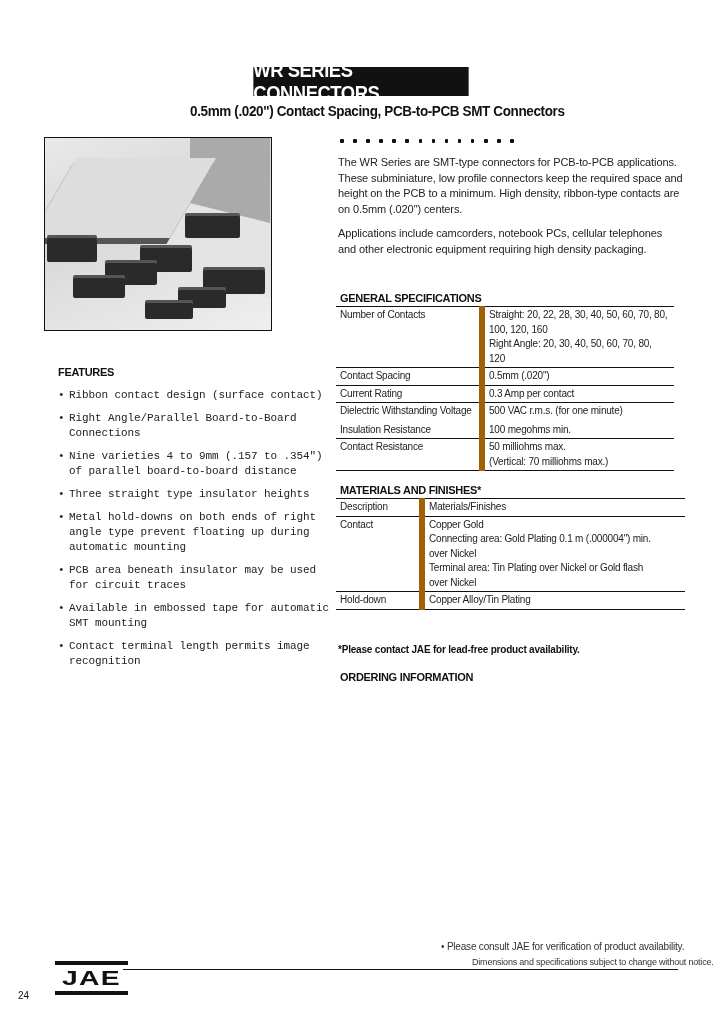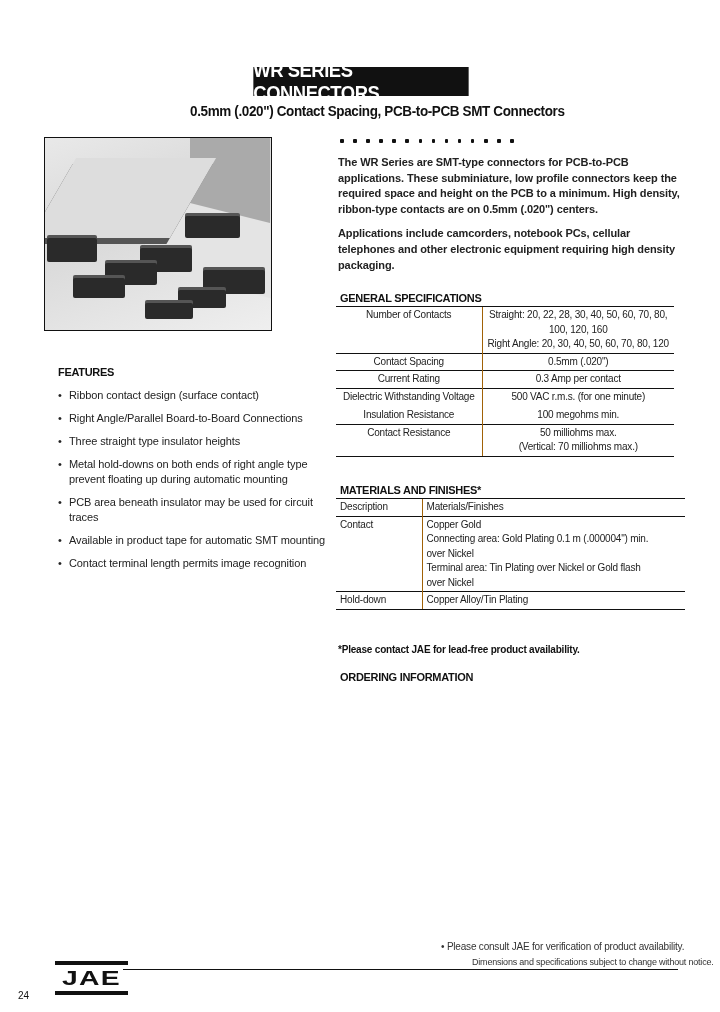--- a/index.html
+++ b/index.html
@@ -9,41 +9,41 @@
   .title-box { left:244px; top:67px; width:234px; height:29px; background:#111; color:#fff;
                font-family:"Liberation Sans", sans-serif; font-weight:bold; font-size:20px;
                display:flex; align-items:center; justify-content:center; letter-spacing:-0.5px;
                transform:scaleX(0.92); }
   .subtitle-row { left:170px; top:100px; width:400px; height:22px; display:flex; align-items:center; gap:6px; }
   .subtitle-row .line { flex:1; height:1.5px; background:#111; }
   .subtitle { font-weight:bold; font-size:14.5px; white-space:nowrap; letter-spacing:-0.4px; transform:scaleX(0.93); }
   .dots { left:340px; top:139px; display:flex; gap:9.6px; }
   .dots span { width:3.5px; height:3.5px; background:#111; border-radius:1px; display:block; }
   .intro { left:338px; top:155px; width:345px; font-size:11px; line-height:15.6px; color:#222; letter-spacing:-0.1px; }
-  .intro p { margin:0 0 9px 0;font-weight:bold; }
+  .intro p { margin:0 0 9px 0; }
   .photo { left:44px; top:137px; width:226px; height:192px; border:1.5px solid #111;
            background:linear-gradient(160deg,#e9e9e9 0%,#d8d8d8 40%,#efefef 100%); overflow:hidden; }
   .photo .panel-back { position:absolute; left:145px; top:0; width:80px; height:105px; background:#aaa; }
   .photo .board { position:absolute; left:8px; top:20px; width:140px; height:80px; background:#ddd;
                   transform:skewX(-30deg); box-shadow:0 6px 0 #555; }
   .photo .plate { position:absolute; left:100px; top:70px; width:130px; height:75px; background:#e4e4e4;
                   transform:skewY(14deg); }
   .photo .conn { position:absolute; background:#2a2a2a; border-radius:2px; box-shadow:0 -3px 0 #555; }
   .h-section { font-weight:bold; font-size:11px; letter-spacing:-0.3px; }
   .features { left:58px; top:366px; }
   .feat-list { left:58px; top:388px; width:272px; margin:0; padding:0; list-style:none; font-size:11px; line-height:15px; color:#222; }
-  .feat-list li { position:relative; padding-left:11px; margin-bottom:8px; letter-spacing:-0.1px; }
+  .feat-list li { position:relative; padding-left:11px; margin-bottom:8px; letter-spacing:-0.1px;font-family:Liberation Mono, monospace; }
   .feat-list li::before { content:"\2022"; position:absolute; left:0; top:0; }
   table.spec { border-collapse:collapse; font-size:10px; color:#222; }
   table.spec td { padding:1px 4px; vertical-align:top; line-height:14.5px; letter-spacing:-0.2px; }
   table.spec tr.sep td { border-top:1px solid #111; }
   table.spec tr.last td { border-bottom:1.5px solid #111; }
-  table.spec td.c2 { border-left:1px solid #a16207; }
+  table.spec td.c2 { border-left:6px solid #a16207; }
   .gen-h { left:340px; top:292px; }
-  .gen-tbl { left:336px; top:306px; width:338px;text-align:center; }
+  .gen-tbl { left:336px; top:306px; width:338px; }
   .mat-h { left:340px; top:484px; }
   .mat-tbl { left:336px; top:498px; width:349px; }
   .note { left:338px; top:644px; font-weight:bold; font-size:10px; letter-spacing:-0.2px; }
   .order-h { left:340px; top:671px;text-align:right; }
   .foot1 { left:441px; top:941px; font-size:10px; color:#333; letter-spacing:-0.2px; }
   .foot2 { left:424px; top:957px; font-size:9px; color:#333; letter-spacing:-0.2px;padding-left:48px; }
   .foot-line { left:123px; top:969px; width:555px; height:1px; background:#111; }
   .logo { left:55px; top:961px; width:73px; height:51px; }
   .logo .bar { position:absolute; left:0; width:73px; height:4px; background:#111; }
   .logo .txt { position:absolute; left:0; top:6px; width:73px; text-align:center; font-weight:bold; font-size:21px; line-height:22px; letter-spacing:1px; transform:scaleX(1.35); }
@@ -93,24 +93,25 @@
 
 <div class="abs intro">
   <p>The WR Series are SMT-type connectors for PCB-to-PCB applications. These subminiature, low profile connectors keep the required space and height on the PCB to a minimum.  High density, ribbon-type contacts are on 0.5mm (.020") centers.</p>
   <p>Applications include camcorders, notebook PCs, cellular telephones and other electronic equipment requiring high density packaging.</p>
 </div>
 
 <div class="abs h-section features">FEATURES</div>
 <ul class="abs feat-list">
   <li>Ribbon contact design (surface contact)</li>
   <li>Right Angle/Parallel Board-to-Board Connections</li>
+  <li>Nine varieties 4 to 9mm (.157 to .354") of parallel board-to-board distance</li>
   <li>Three straight type insulator heights</li>
   <li>Metal hold-downs on both ends of right angle type prevent floating up during automatic mounting</li>
   <li>PCB area beneath insulator may be used for circuit traces</li>
-  <li>Available in product tape for automatic SMT mounting</li>
+  <li>Available in embossed tape for automatic SMT mounting</li>
   <li>Contact terminal length permits image recognition</li>
 </ul>
 
 <div class="abs h-section gen-h">GENERAL SPECIFICATIONS</div>
 <table class="abs spec gen-tbl">
   <colgroup>
       <col style="width:146px">
       <col>
     </colgroup>
   <tbody>

